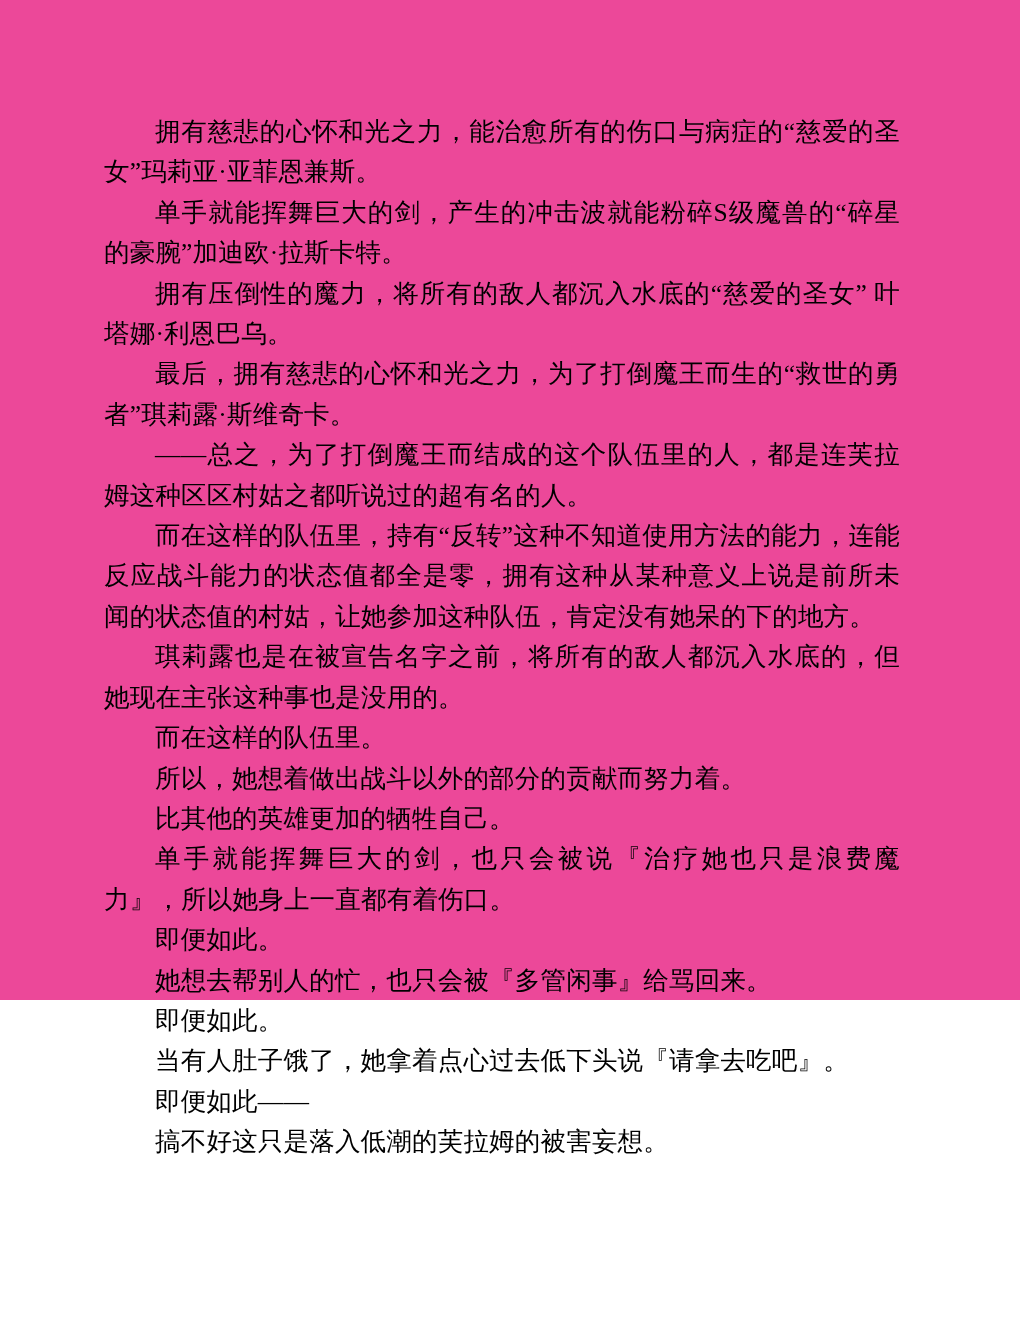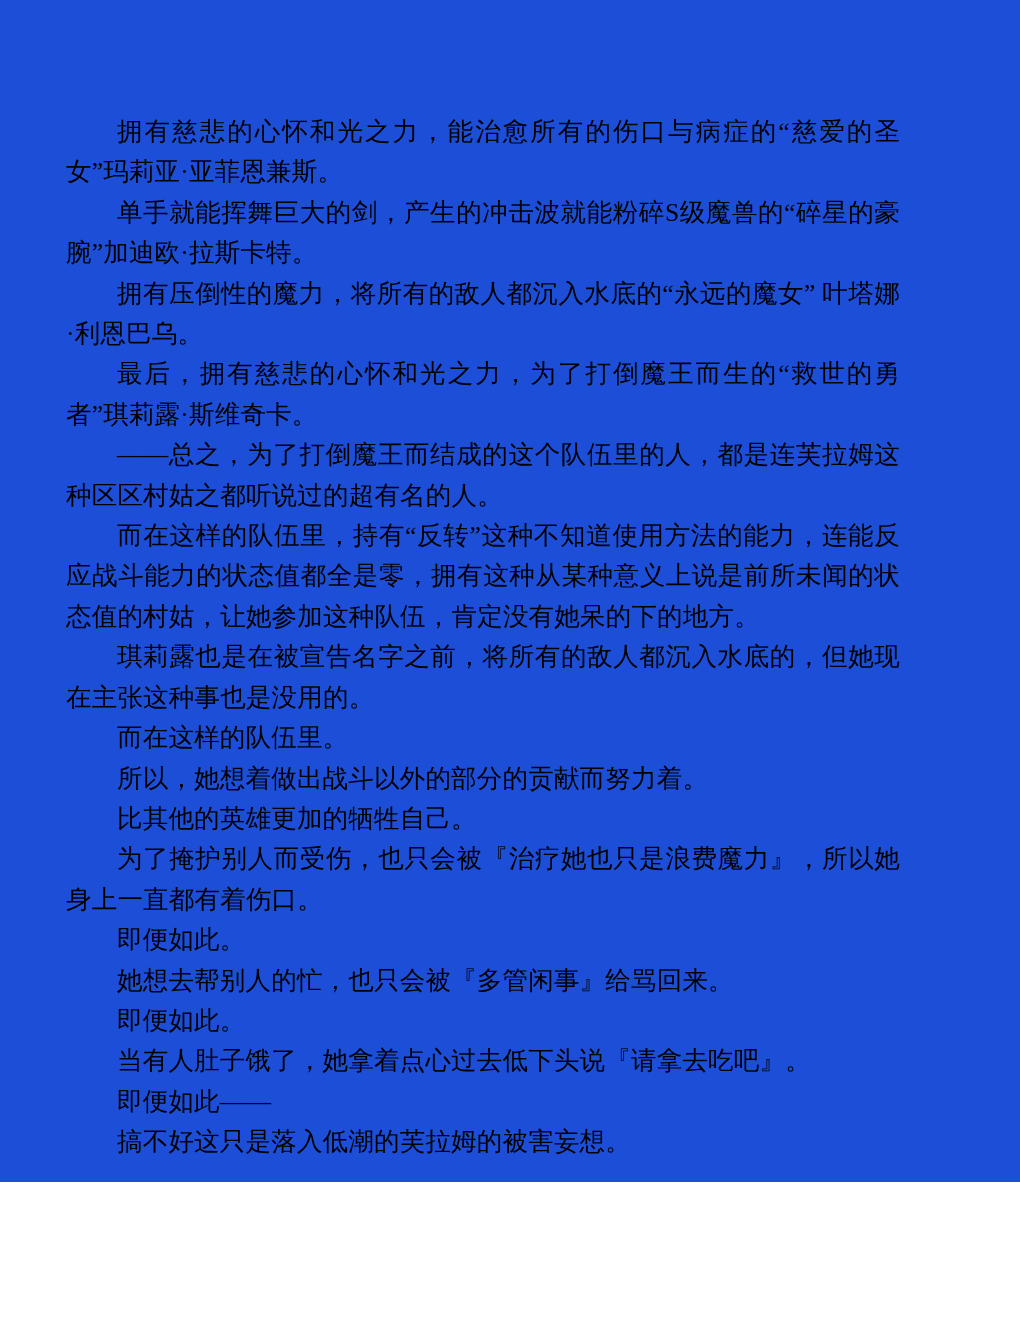--- a/index.html
+++ b/index.html
@@ -9,24 +9,24 @@
   }
   body {
     width: 1020px;
     height: 1320px;
     font-family: "Liberation Serif", "DejaVu Serif", serif;
     color: #000000;
   }
   .page {
     position: relative;
     width: 1020px;
-    height: 1182px;
-    background: #1d4ed8;
+    height: 1000px;
+    background: #ec4899;
     box-sizing: border-box;
-    padding: 112px 120px 0 66px;
+    padding: 112px 120px 0 104px;
   }
   .doc-body {
     font-size: 25.5px;
     line-height: 1.585;
     text-align: justify;
     text-justify: inter-ideograph;
     letter-spacing: 0.2px;
   }
   .para {
     margin: 0;
@@ -34,29 +34,29 @@
     white-space: normal;
   }
 </style>
 </head>
 <body>
 
 <div class="page">
   <div class="doc-body">
     <p class="para">拥有慈悲的心怀和光之力，能治愈所有的伤口与病症的“慈爱的圣女”玛莉亚·亚菲恩兼斯。</p>
     <p class="para">单手就能挥舞巨大的剑，产生的冲击波就能粉碎S级魔兽的“碎星的豪腕”加迪欧·拉斯卡特。</p>
-    <p class="para">拥有压倒性的魔力，将所有的敌人都沉入水底的“永远的魔女” 叶塔娜·利恩巴乌。</p>
+    <p class="para">拥有压倒性的魔力，将所有的敌人都沉入水底的“慈爱的圣女” 叶塔娜·利恩巴乌。</p>
     <p class="para">最后，拥有慈悲的心怀和光之力，为了打倒魔王而生的“救世的勇者”琪莉露·斯维奇卡。</p>
     <p class="para">——总之，为了打倒魔王而结成的这个队伍里的人，都是连芙拉姆这种区区村姑之都听说过的超有名的人。</p>
     <p class="para">而在这样的队伍里，持有“反转”这种不知道使用方法的能力，连能反应战斗能力的状态值都全是零，拥有这种从某种意义上说是前所未闻的状态值的村姑，让她参加这种队伍，肯定没有她呆的下的地方。</p>
     <p class="para">琪莉露也是在被宣告名字之前，将所有的敌人都沉入水底的，但她现在主张这种事也是没用的。</p>
     <p class="para">而在这样的队伍里。</p>
     <p class="para">所以，她想着做出战斗以外的部分的贡献而努力着。</p>
     <p class="para">比其他的英雄更加的牺牲自己。</p>
-    <p class="para">为了掩护别人而受伤，也只会被『治疗她也只是浪费魔力』，所以她身上一直都有着伤口。</p>
+    <p class="para">单手就能挥舞巨大的剑，也只会被说『治疗她也只是浪费魔力』，所以她身上一直都有着伤口。</p>
     <p class="para">即便如此。</p>
     <p class="para">她想去帮别人的忙，也只会被『多管闲事』给骂回来。</p>
     <p class="para">即便如此。</p>
     <p class="para">当有人肚子饿了，她拿着点心过去低下头说『请拿去吃吧』。</p>
     <p class="para">即便如此——</p>
     <p class="para">搞不好这只是落入低潮的芙拉姆的被害妄想。</p>
   </div>
 </div>
 
 </body></html>

